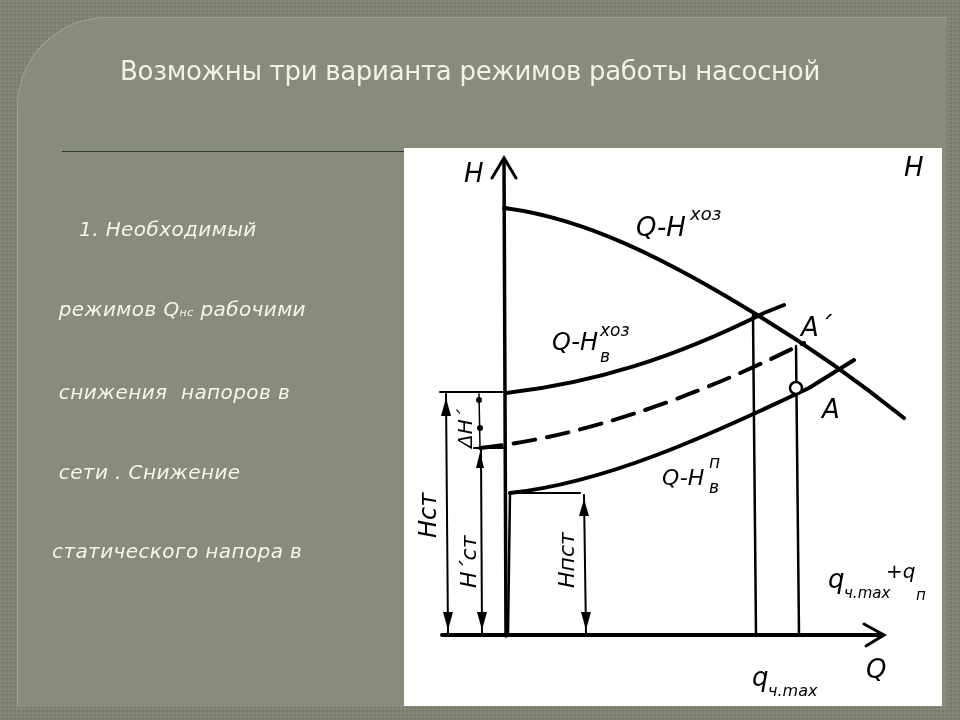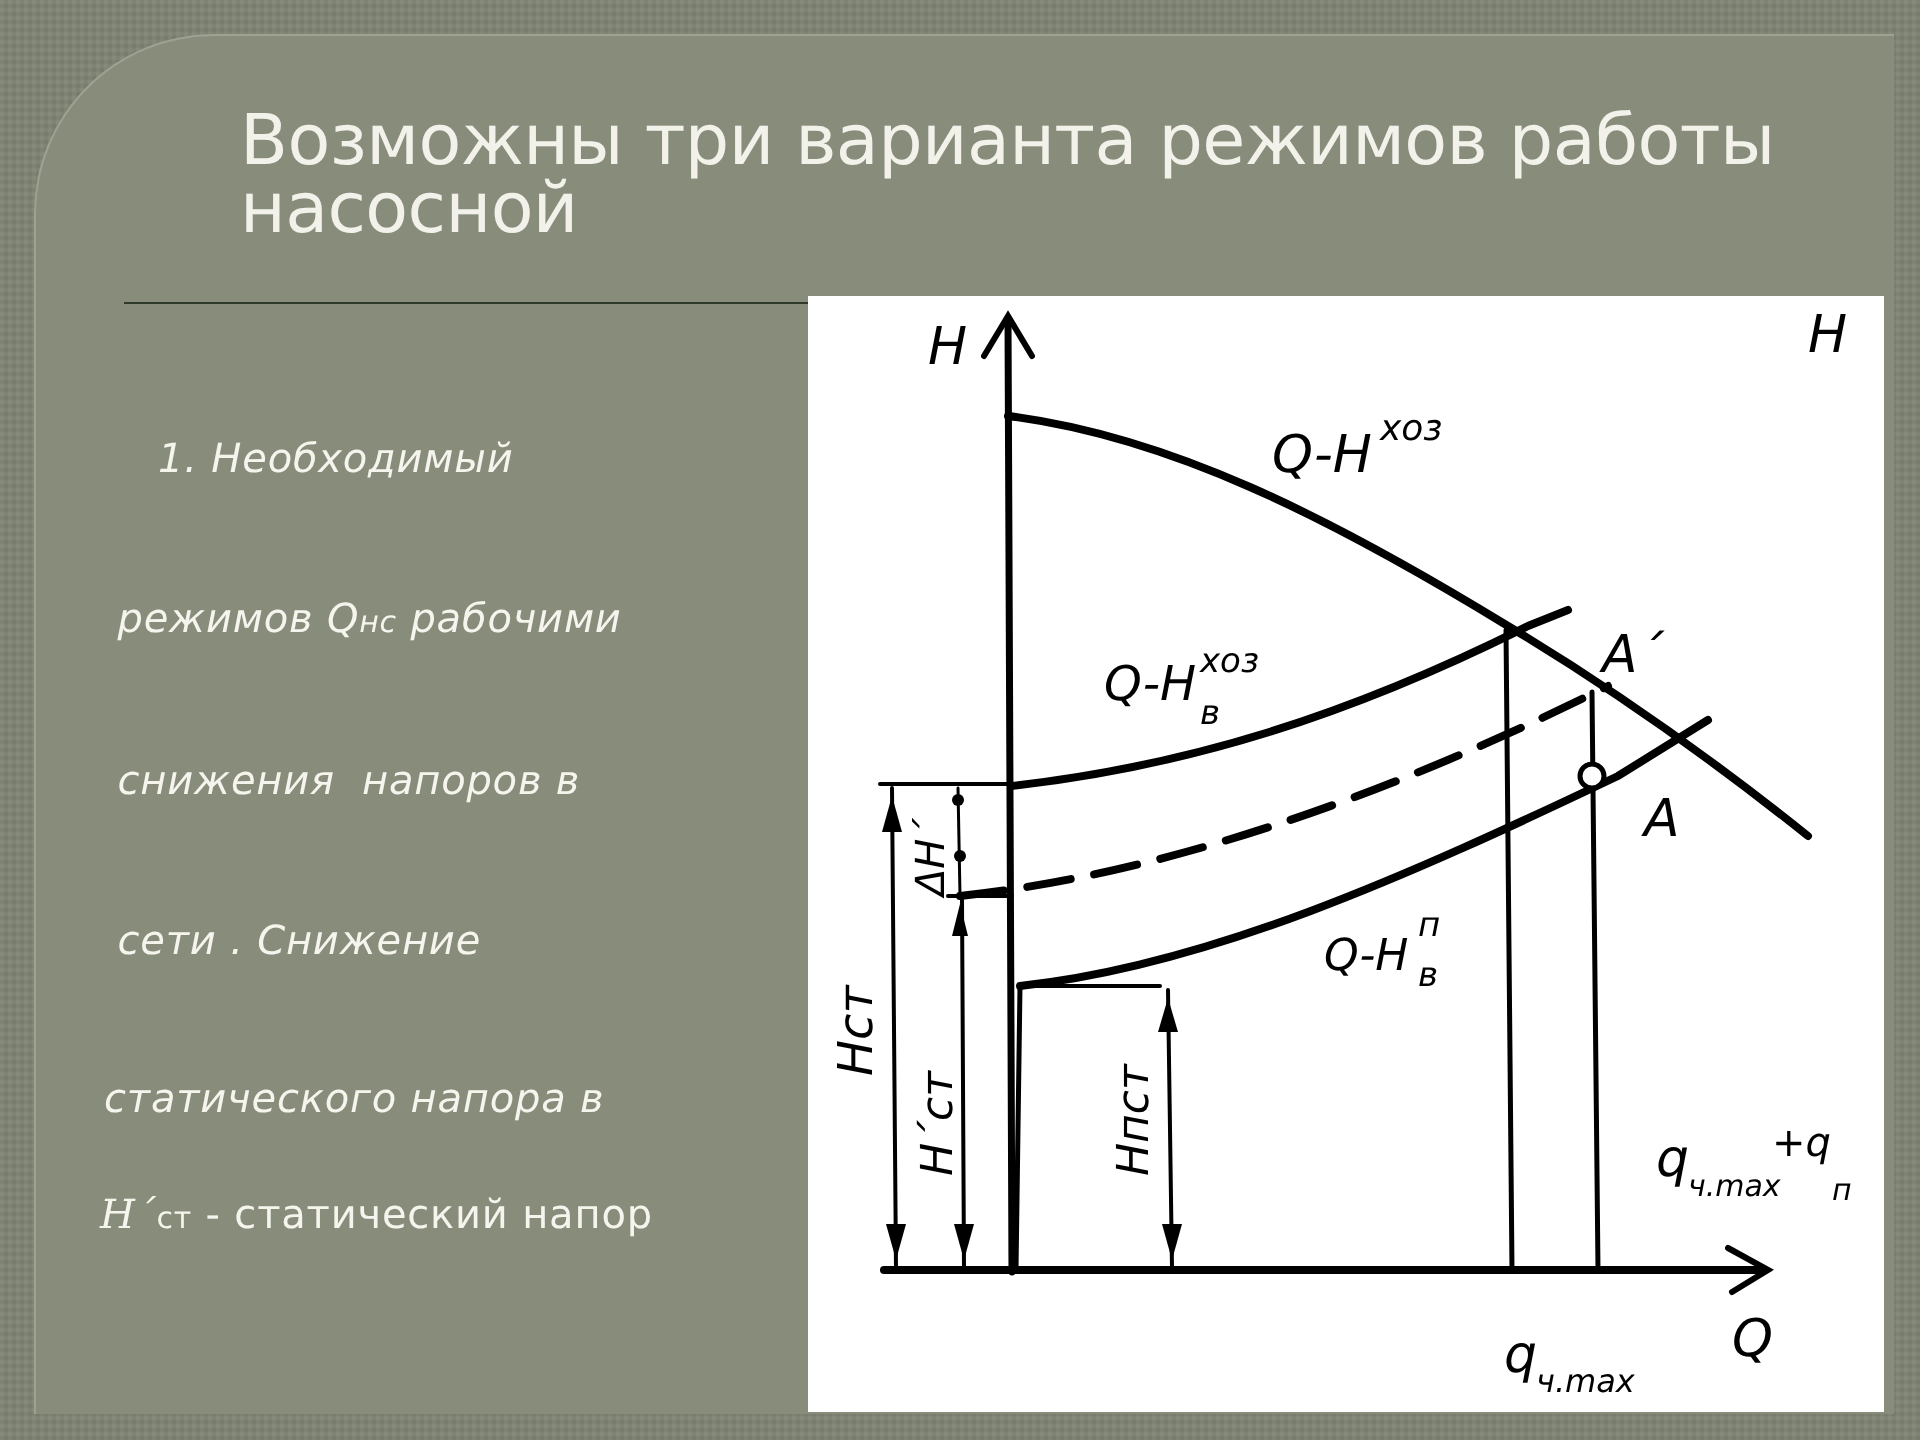--- a/index.html
+++ b/index.html
@@ -15,34 +15,34 @@
   .panel {
     position:absolute; left:17px; top:17px; width:930px; height:690px;
     background:#888c7b;
     border-top-left-radius:90px;
     border-left:1px solid #9ea292;
     border-top:1px solid #9ea292;
     box-sizing:border-box;
   }
   .title {
     position:absolute; left:58px; top:54px; width:880px;
-    color:#f2f2ea; font-size:35px; line-height:34px; letter-spacing:-0.3px;
+    color:#f2f2ea; font-size:26px; line-height:34px; letter-spacing:-0.3px;
   }
   .title .l1 { padding-left:62px; display:block; }
   .title .l2 { display:block; }
   .rule {
     position:absolute; left:62px; top:151px; width:345px; height:1px; background:#2f3a2a;
   }
   .body-text {
     position:absolute; left:52px; top:163px; width:360px;
     color:#f5f5ee; font-size:20px; line-height:26.5px; letter-spacing:0.4px;
     white-space:pre;
   }
   .body-text .ln { display:block;font-style:italic; }
-  .sub { font-size:15px; vertical-align:baseline; }
+  .sub { font-size:11px; vertical-align:baseline; }
   .note {
     position:absolute; left:50px; top:541px; width:360px;
     color:#f5f5ee; font-size:20px; line-height:26.5px; letter-spacing:0.4px; white-space:pre;
   }
   .note .ln { display:block; }
   .note .h { font-family:"DejaVu Serif", serif; font-style:italic; }
   .diagram {
     position:absolute; left:404px; top:148px; width:538px; height:558px; background:#ffffff;
   }
   .diagram svg { position:absolute; left:0; top:0; }
@@ -66,21 +66,20 @@
   <span class="ln"> сети . Снижение</span>
   <span class="ln">статического напора в</span>
   
   
   
   
   
 </div>
 
 <div class="note">
-  <span class="ln"><span class="h">H´</span><span class="sub">ст</span><span> - статический напор</span></span>
   
 </div>
 
 <div class="diagram">
   <svg width="538" height="558" viewBox="0 0 538 558">
     <g stroke="#000" fill="none" stroke-linecap="round">
 
       <line x1="102" y1="488" x2="100" y2="12" stroke-width="3.5"></line>
       <polyline points="88,30 100,10 112,30" stroke-width="3"></polyline>
 

